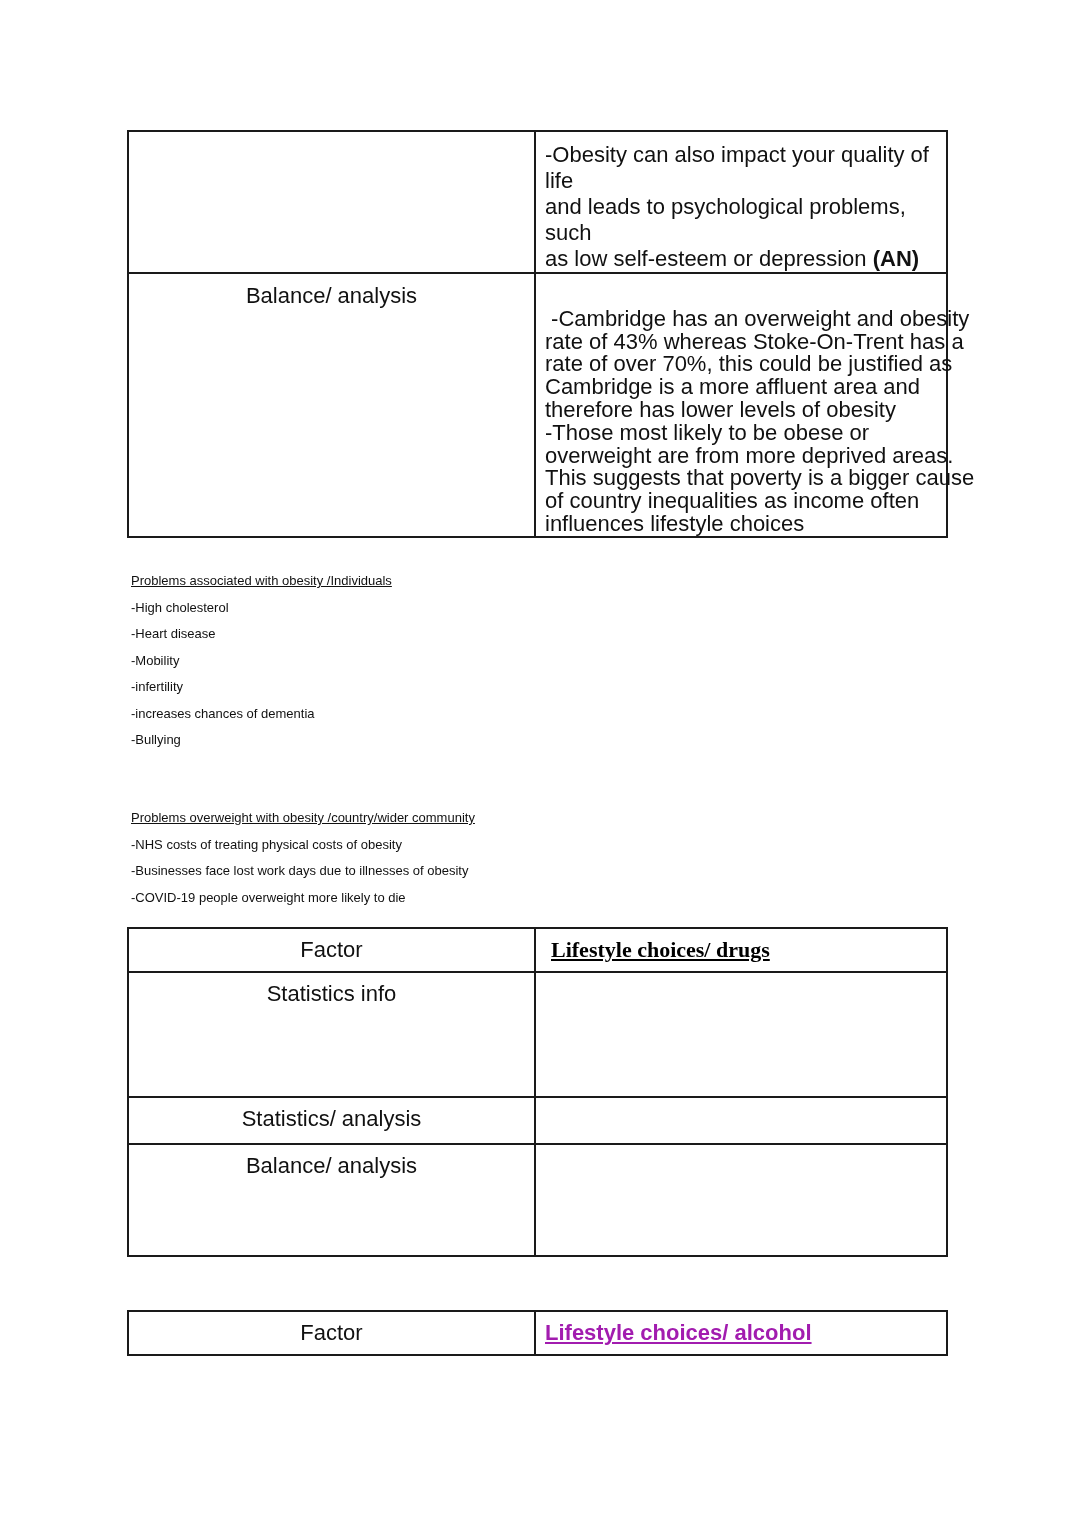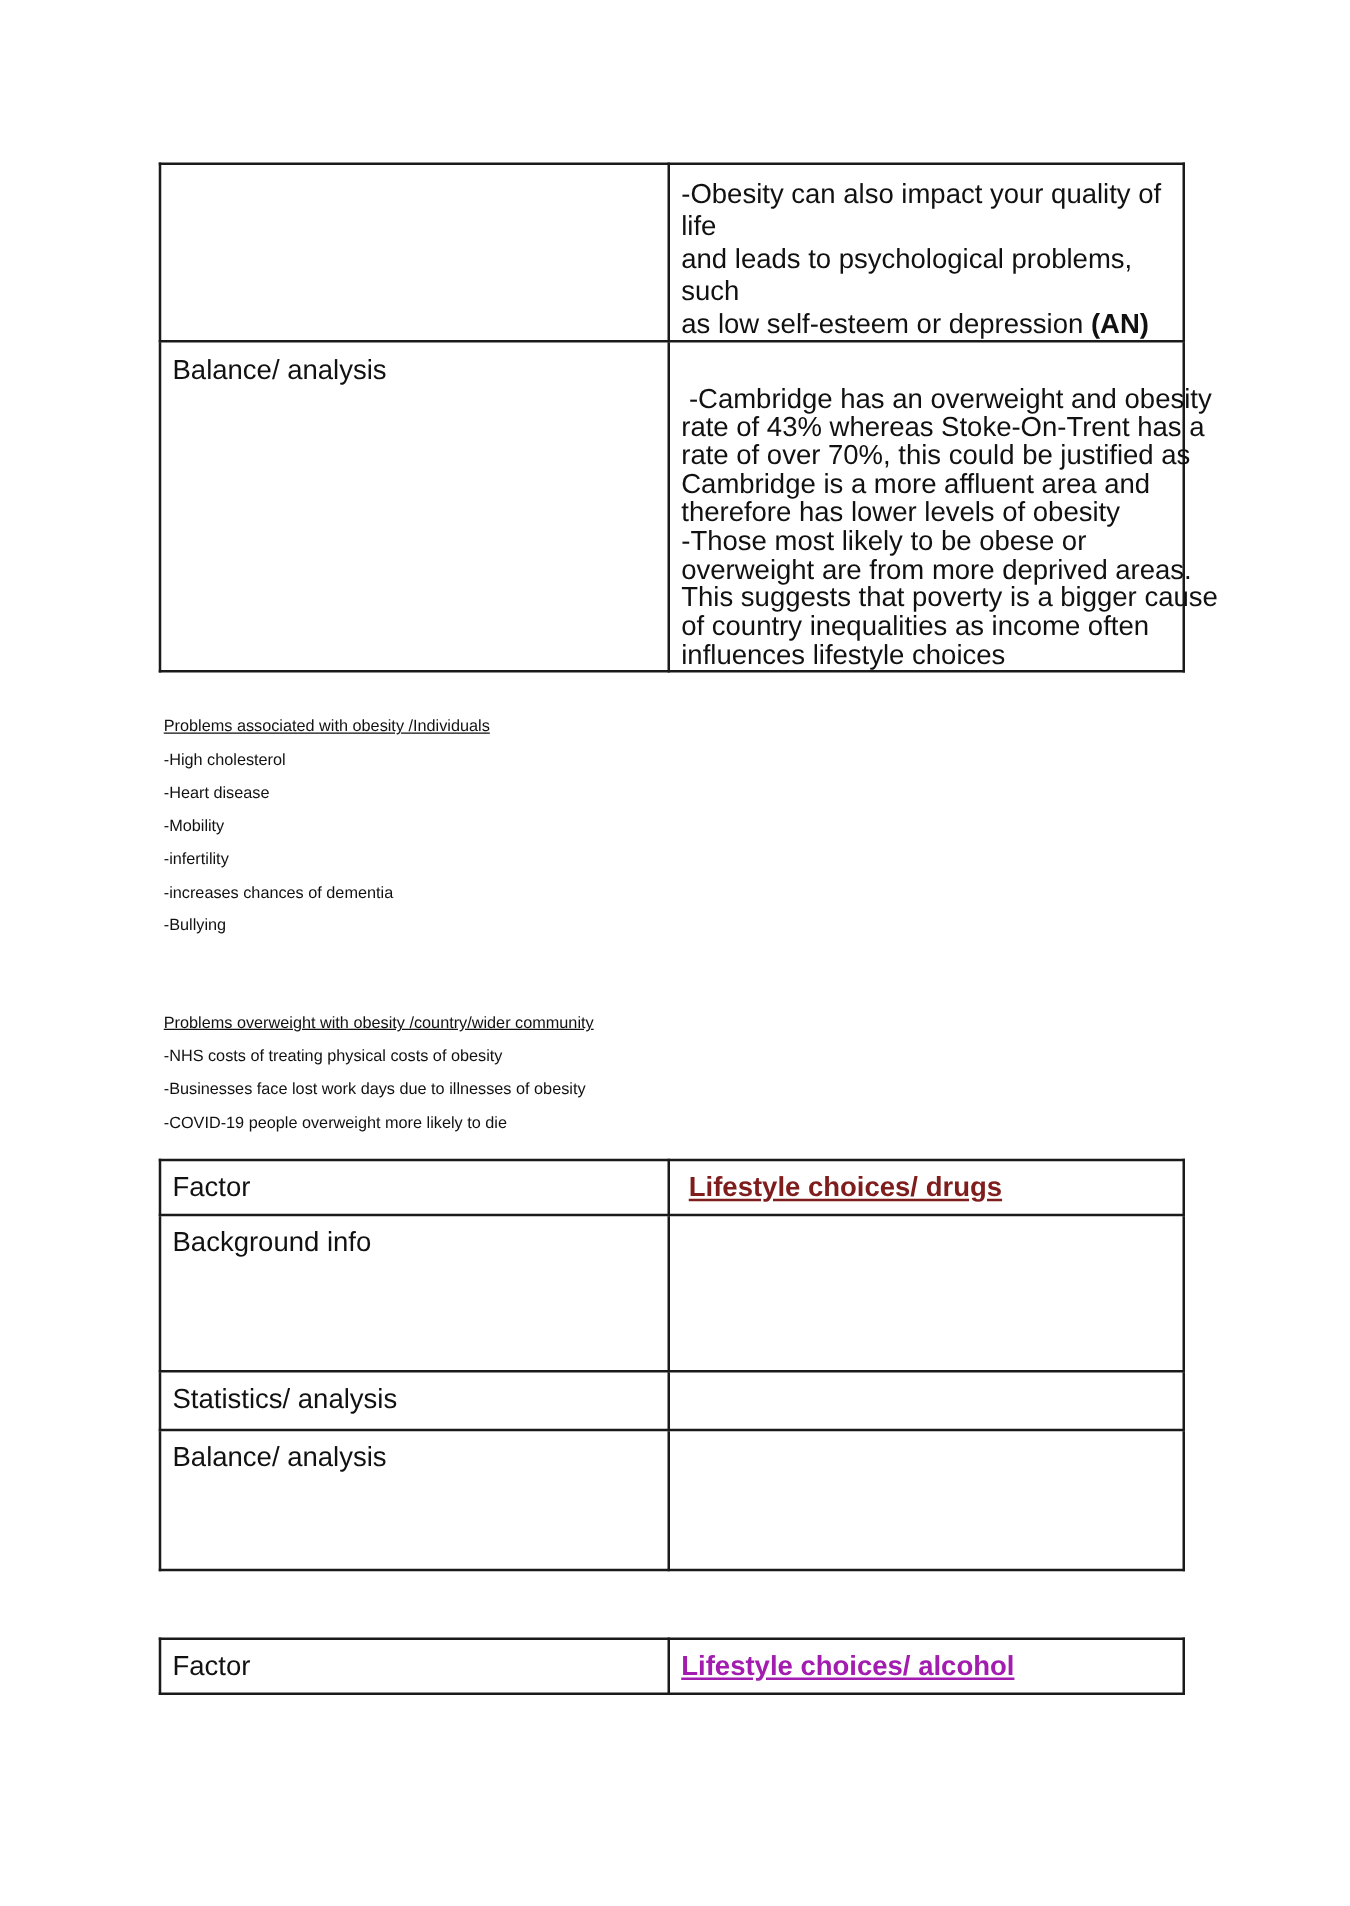--- a/index.html
+++ b/index.html
@@ -33,20 +33,21 @@
       vertical-align: top;
       padding: 0;
       font-size: 22px;
       line-height: 22.8px;
     }
     table.grid td.left {
       width: 405px;
     }
     table.grid td.left .cell-text {
       padding: 10px 9px 0 9px;
+      text-align: center;
     }
     table.grid td.right .cell-text {
       padding: 10px 9px 0 9px;
     }
     #t1 { top: 130px; }
     #t1 tr.r1 td { height: 97px; }
     #t1 tr.r1 td.right .cell-text { padding-top: 10px; line-height: 26px; }
     #t1 tr.r2 td { height: 248px; }
     #t1 tr.r2 td .cell-text { padding-top: 11px; }
 
@@ -56,21 +57,21 @@
     #t2 tr.r3 td { height: 45px; }
     #t2 tr.r4 td { height: 110px; }
 
     #t3 { top: 1310px; }
     #t3 tr.r1 td { height: 42px; }
 
     .factor-value {
       font-weight: bold;
       text-decoration: underline;
     }
-    .factor-drugs { color: #7f1d1d; padding-left: 6px; display: inline-block; }
+    .factor-drugs { color: #000000; padding-left: 6px; display: inline-block; font-family: Liberation Serif, serif; }
     .factor-alcohol { color: #a21caf; }
 
     .section {
       position: absolute;
       left: 131px;
       font-size: 13px;
       line-height: 26.5px;
       margin-top: 36px;
     }
     .section .heading {
@@ -144,21 +145,21 @@
         <div class="cell-text">Factor</div>
       </td>
       <td class="right">
         <div class="cell-text">
           <span class="factor-value factor-drugs">Lifestyle choices/ drugs</span>
         </div>
       </td>
     </tr>
     <tr class="r2">
       <td class="left">
-        <div class="cell-text">Background info</div>
+        <div class="cell-text">Statistics info</div>
       </td>
       <td class="right">
         <div class="cell-text"></div>
       </td>
     </tr>
     <tr class="r3">
       <td class="left">
         <div class="cell-text">Statistics/ analysis</div>
       </td>
       <td class="right">

